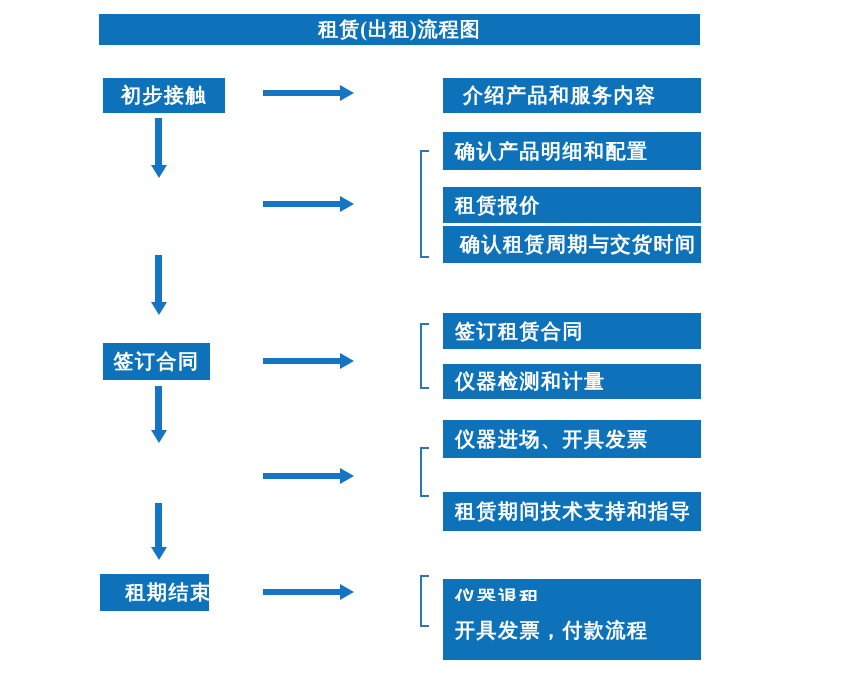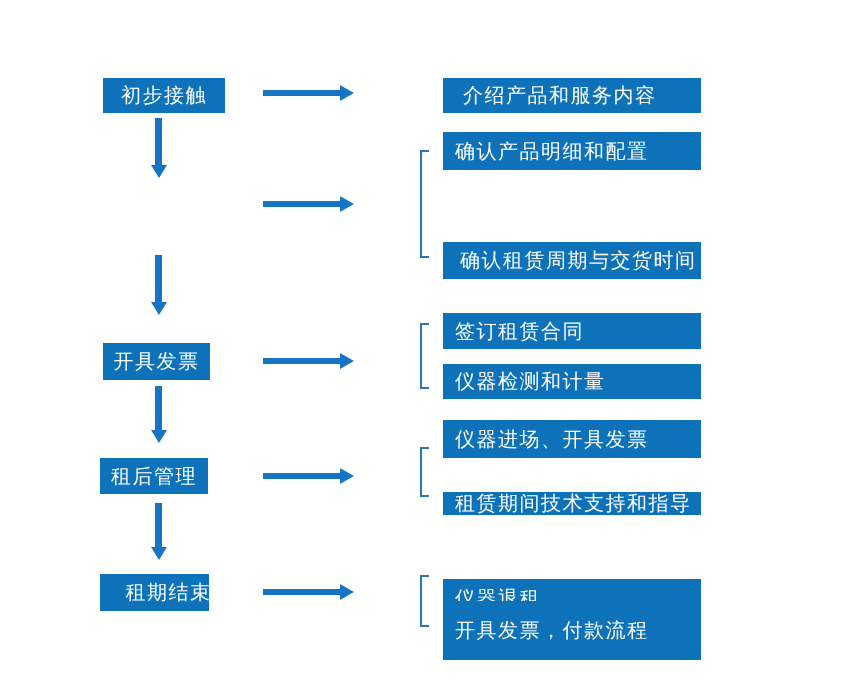--- a/index.html
+++ b/index.html
@@ -18,21 +18,21 @@
   .canvas { position: absolute; inset: 0; }
   .title-bar {
     position: absolute; left: 99px; top: 14px; width: 601px; height: 31px;
     background: var(--box-blue); color: #ffffff;
     display: flex; align-items: center; justify-content: center;
     font-size: 20px; font-weight: bold; letter-spacing: 1px;
   }
   .box {
     position: absolute; background: var(--box-blue); color: #ffffff;
     display: flex; align-items: center;
-    font-size: 20px; font-weight: normal; letter-spacing: 1.5px;
+    font-size: 20px; font-weight: bold; letter-spacing: 1.5px;
     white-space: nowrap;
   }
   .left-box { justify-content: center; }
   .right-box { left: 443px; width: 258px; padding-left: 12px; justify-content: flex-start; }
   .h-arrow { position: absolute; left: 263px; width: 91px; height: 16px; display: flex; align-items: center; }
   .h-arrow .shaft { flex: 1; height: 6px; background: var(--arrow-blue); }
   .h-arrow .head {
     width: 0; height: 0;
     border-top: 8px solid transparent; border-bottom: 8px solid transparent;
     border-left: 14px solid var(--arrow-blue);
@@ -49,24 +49,24 @@
     border-left: 2px solid var(--bracket-blue);
     border-top: 2px solid var(--bracket-blue);
     border-bottom: 2px solid var(--bracket-blue);
   }
 </style>
 </head>
 <body>
 
 <div class="canvas">
 
+  <div class="title-bar">租赁(出租)流程图</div>
 
   <div class="box left-box" style="left:103px; top:78px;  width:122px; height:35px;">初步接触</div>
-  <div class="box left-box" style="left:103px; top:343px; width:107px; height:37px;">开具发票</div>
-  <div class="box left-box" style="left:100px; top:458px; width:108px; height:36px;">租后管理</div>
+  <div class="box left-box" style="left:103px; top:343px; width:107px; height:37px;">签订合同</div>
   <div class="box left-box" style="left:100px; top:574px; width:109px; height:37px;padding-left:28px;">租期结束</div>
 
   <div class="v-arrow" style="top:118px; height:60px;">
     <div class="shaft"></div>
     <div class="head"></div>
   </div>
   <div class="v-arrow" style="top:255px; height:60px;">
     <div class="shaft"></div>
     <div class="head"></div>
   </div>
@@ -100,21 +100,22 @@
     <div class="head"></div>
   </div>
 
   <div class="bracket" style="top:150px; height:108px;"></div>
   <div class="bracket" style="top:323px; height:66px;"></div>
   <div class="bracket" style="top:447px; height:50px;"></div>
   <div class="bracket" style="top:575px; height:52px;"></div>
 
   <div class="box right-box" style="top:78px;  height:35px;padding-left:20px;">介绍产品和服务内容</div>
   <div class="box right-box" style="top:132px; height:38px;">确认产品明细和配置</div>
-  <div class="box right-box" style="top:242px; height:37px;padding-left:17px;">确认租赁周期与交货时间</div>
+  <div class="box right-box" style="top:187px; height:36px;">租赁报价</div>
+  <div class="box right-box" style="top:226px; height:37px;padding-left:17px;">确认租赁周期与交货时间</div>
   <div class="box right-box" style="top:313px; height:36px;">签订租赁合同</div>
   <div class="box right-box" style="top:364px; height:35px;">仪器检测和计量</div>
   <div class="box right-box" style="top:420px; height:38px;">仪器进场、开具发票</div>
-  <div class="box right-box" style="top:492px; height:23px;">租赁期间技术支持和指导</div>
+  <div class="box right-box" style="top:492px; height:39px;">租赁期间技术支持和指导</div>
   <div class="box right-box" style="top:555px; height:38px;margin-top:24px;">仪器退租</div>
   <div class="box right-box" style="top:601px; height:59px;">开具发票，付款流程</div>
 
 </div>
 
 </body></html>

